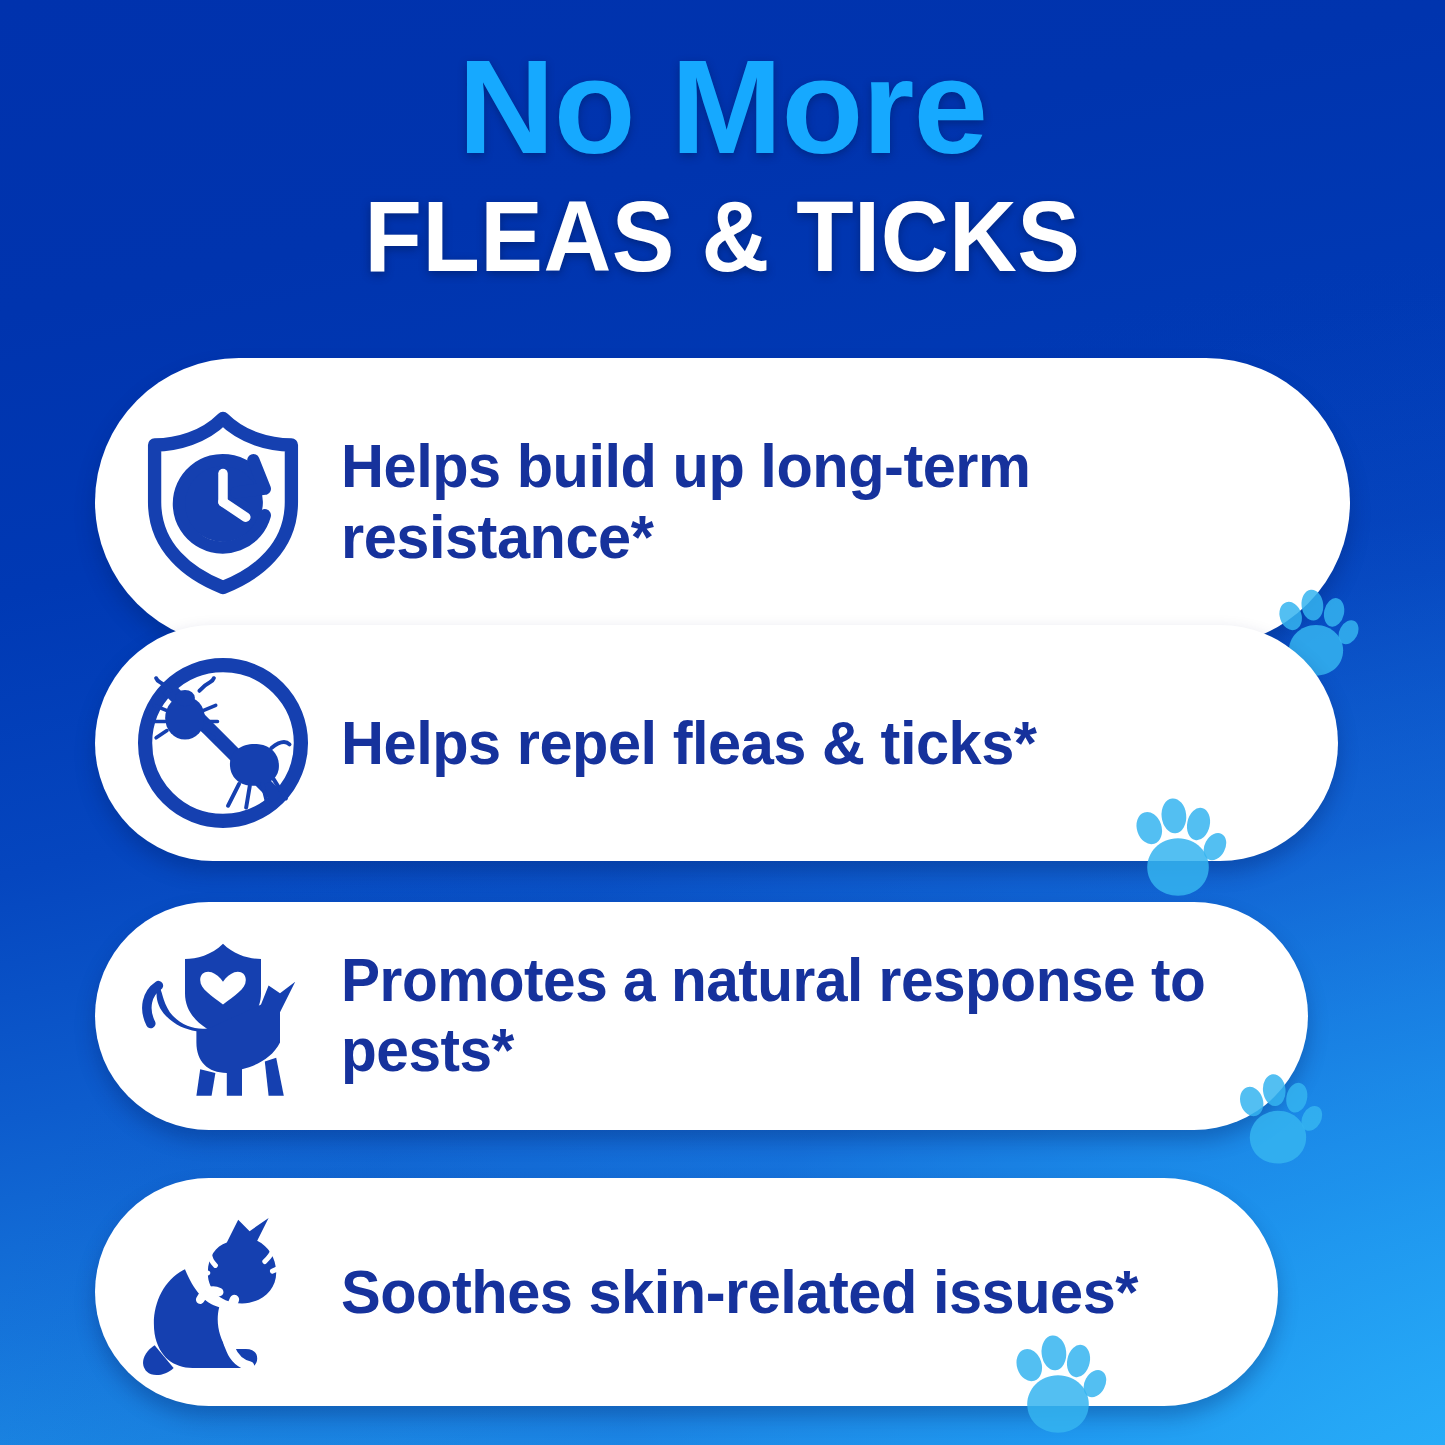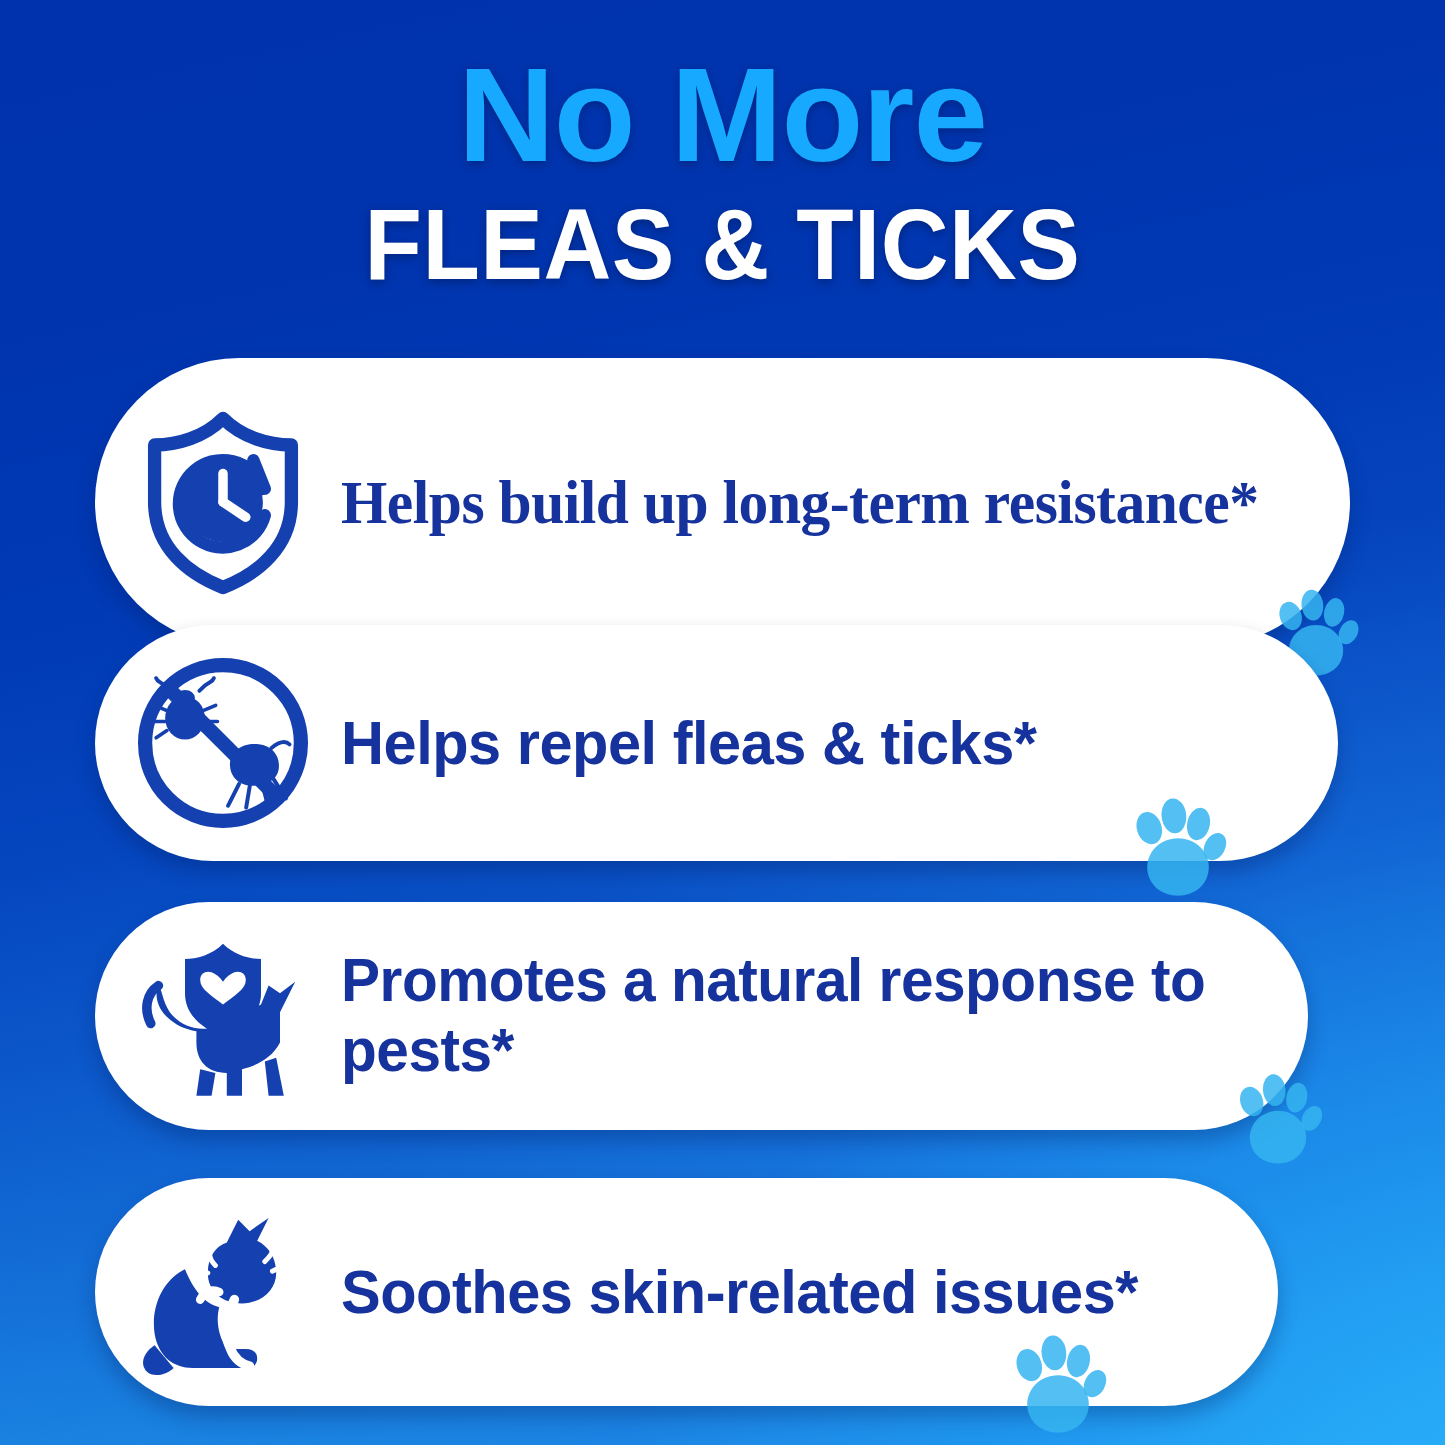--- a/index.html
+++ b/index.html
@@ -28,21 +28,21 @@
         #0546bf 50%,
         #0d5ccd 64%,
         #1574da 76%,
         #1d8ee6 87%,
         #27a6f0 100%);
   }
 
   
   .headline-block {
     position: absolute;
-    top: 48px;
+    top: 40px;
     left: 0;
     width: 1445px;
     text-align: center;
   }
   .headline-top {
     display: block;
     color: #16a9ff;
     font-size: 134px;
     line-height: 1.0;
     font-weight: bold;
@@ -66,21 +66,21 @@
     position: absolute;
     left: 95px;
     width: 1255px;
     background: #ffffff;
     border-radius: 500px;
     box-shadow: 0 11px 20px rgba(0, 26, 92, 0.30);
     display: flex;
     align-items: center;
     overflow: visible;
   }
-  .card-1 { top: 358px;  height: 288px; font-family: Liberation Serif, serif; }
+  .card-1 { top: 358px;  height: 288px; }
   .card-2 { top: 625px;  height: 236px; width: 1243px; }
   .card-3 { top: 902px;  height: 228px; width: 1213px; }
   .card-4 { top: 1178px; height: 228px; width: 1183px; }
 
   .card-icon {
     flex: 0 0 auto;
     width: 200px;
     height: 200px;
     margin-left: 28px;
     display: flex;

